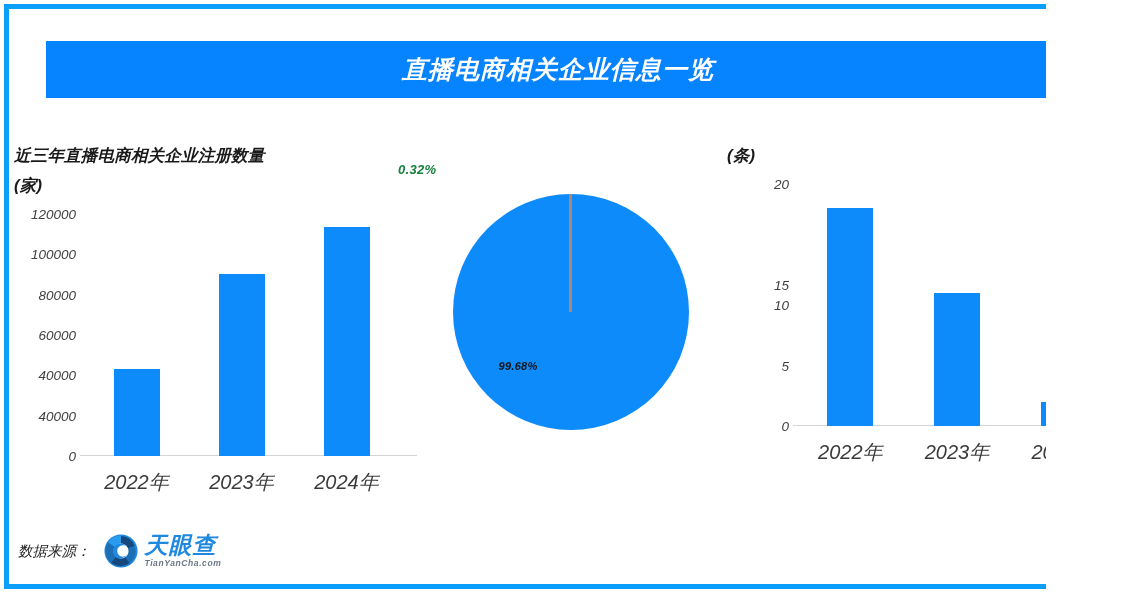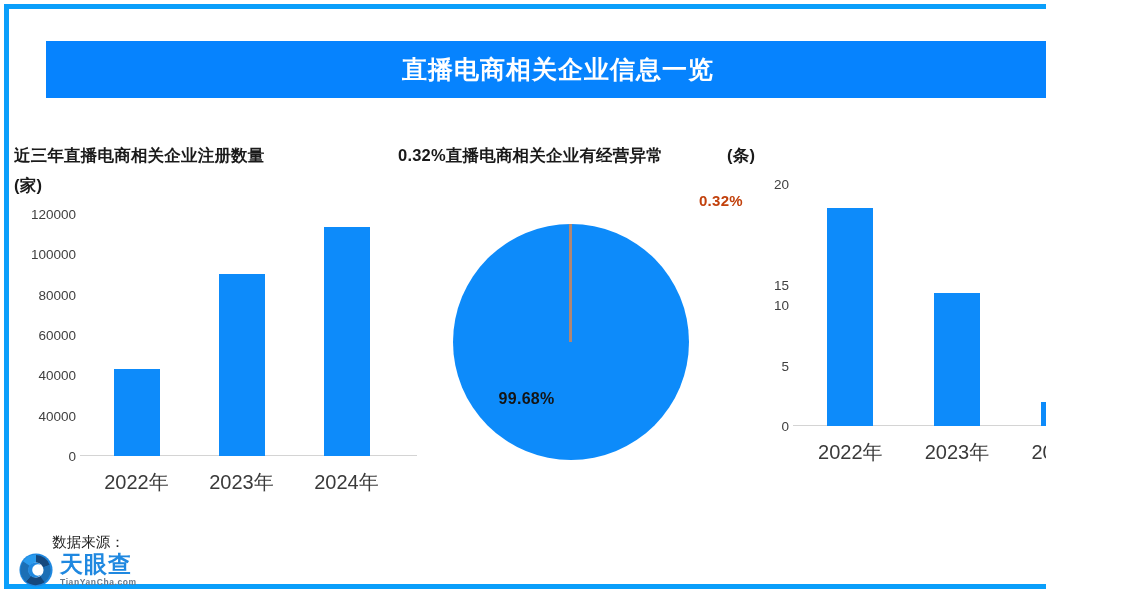--- a/index.html
+++ b/index.html
@@ -9,20 +9,21 @@
   }
   body {
     font-family: "Liberation Sans", "DejaVu Sans", sans-serif;
   }
   #page {
     position: relative;
     width: 1046px;
     height: 601px;
     background: #ffffff;
     overflow: hidden;
+    font-style: italic;
   }
 
   
   .frame-edge { position: absolute; background: #0a9ffb; }
   .frame-top    { left: 4px;  top: 4px;   width: 1097px; height: 5px; }
   .frame-left   { left: 4px;  top: 4px;   width: 5px;  height: 585px; }
   .frame-right  { left: 1096px; top: 4px; width: 5px;  height: 585px; }
   .frame-bottom { left: 4px;  top: 584px; width: 1097px; height: 5px; }
 
   
@@ -133,24 +134,24 @@
   
   .pie-wrap {
     position: relative;
     margin-top: 18px;
     height: 290px;
   }
   .pie-top-label {
     position: absolute;
     left: 0; right: 0;
     top: 4px;
-    text-align: right;
-    font-size: 15px;
-    font-weight: bold;
-    color: #c2410c;
+    text-align: left;
+    font-size: 13px;
+    font-weight: bold;
+    color: #15803d;
     letter-spacing: 0.3px;
   }
   .pie {
     position: absolute;
     left: 50%;
     top: 36px;
     transform: translateX(-50%);
     width: 236px;
     height: 236px;
     border-radius: 50%;
@@ -171,34 +172,33 @@
     top: 36px;
     transform: translateX(-50%);
     width: 236px;
     height: 236px;
     pointer-events: none;
   }
   .pie-inner-label span {
     position: absolute;
     left: 46px;
     top: 166px;
-    font-size: 16px;
+    font-size: 11px;
     font-weight: bold;
     color: #141414;
     letter-spacing: 0.3px;
   }
 
   
   .footer {
     position: absolute;
     left: 18px;
     top: 533px;
     display: flex;
-    align-items: flex-end;
-    flex-direction: column;
+    align-items: center;
   }
   .footer-label {
     font-size: 14.5px;
     color: #222;
     margin-right: 12px;
   }
   .logo {
     display: flex;
     align-items: center;
   }
@@ -271,21 +271,20 @@
       </div>
       <div class="cat-labels" id="cats-0">
           <span>2022年</span>
           <span>2023年</span>
           <span>2024年</span>
         </div>
     </div>
   </div>
 
   <div class="panel panel-2">
-    <div class="panel-title">0.32%直播电商相关企业有经营异常</div>
 
     <div class="pie-wrap">
       <div class="pie-top-label">0.32%</div>
       <div class="pie">
         <div class="pie-sliver"></div>
       </div>
       <div class="pie-inner-label">
         <span>99.68%</span>
       </div>
     </div>

